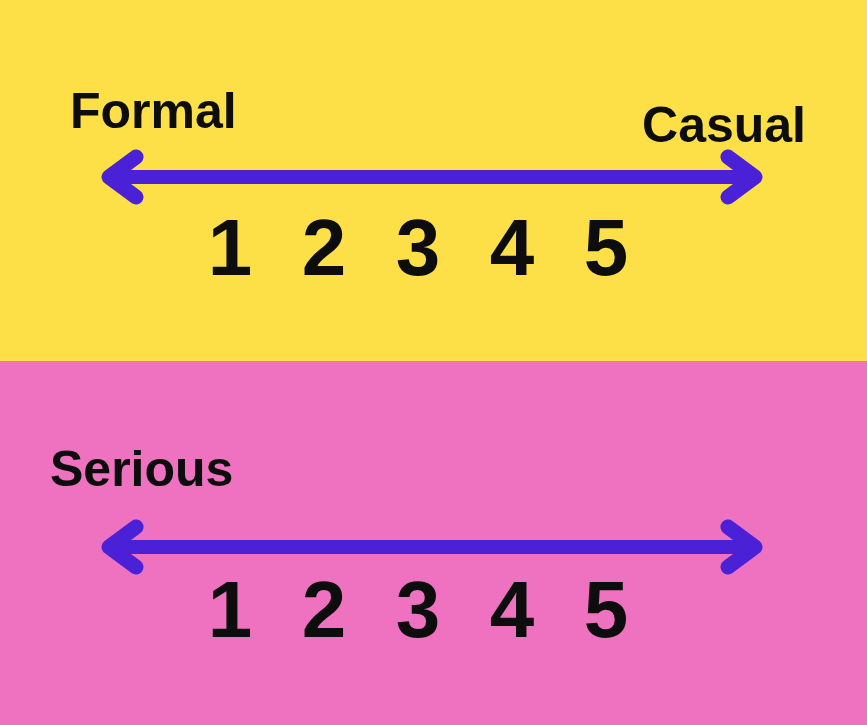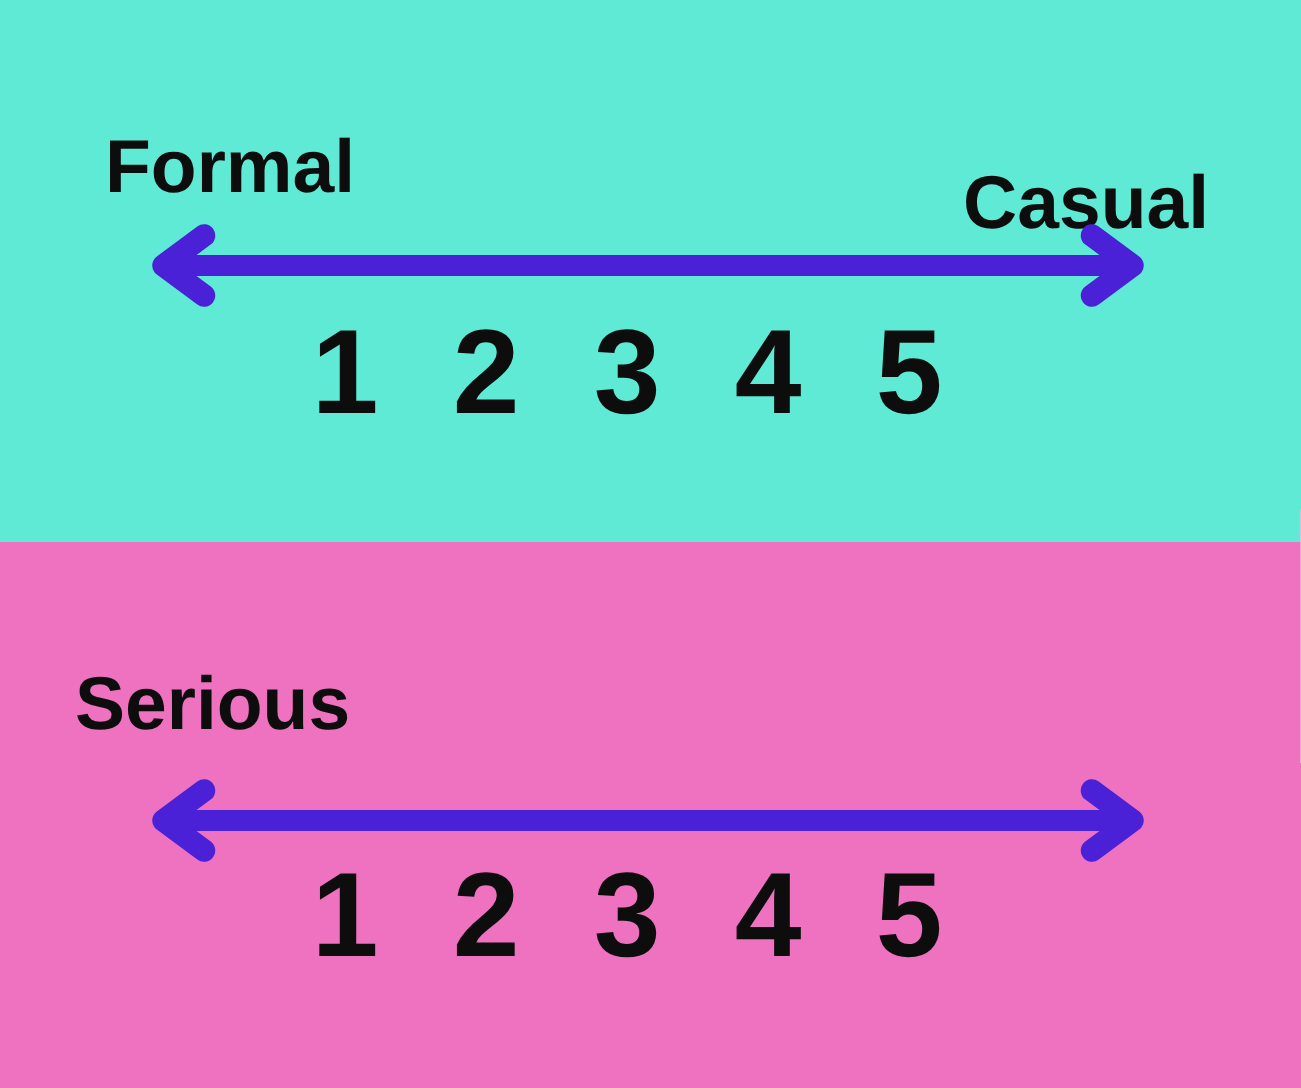--- a/index.html
+++ b/index.html
@@ -23,21 +23,21 @@
   .panel-bottom { top: 361px; height: 374px; }
 
   .label {
     position: absolute;
     font-size: 50px;
     line-height: 1;
     white-space: nowrap;
   }
   
   .pos-left-top     { left: 70px;  top: 86px; }
-  .pos-right-top    { right: 61px; top: 110px; text-align: right; }
+  .pos-right-top    { right: 61px; top: 100px; text-align: right; }
   .pos-left-bottom  { left: 50px;  top: 83px; }
   .pos-right-bottom { right: 60px; top: 83px; }
 
   .arrow {
     position: absolute;
     left: 98px;
     width: 668px;
     height: 56px;
     display: block;
   }
@@ -58,21 +58,21 @@
     display: inline-block;
     width: 46px;
     text-align: center;
   }
 </style>
 </head>
 <body>
 
 <div class="canvas" style="color: rgb(13, 13, 13);">
 
-  <section class="panel panel-top" style="background-color: #5eead4;">
+  <section class="panel panel-top" style="background-color: #fde047;">
     <div class="label pos-left-top">Formal</div>
     <div class="label pos-right-top">Casual</div>
 
     <svg class="arrow pos-arrow-top" viewBox="0 0 668 56" fill="none" stroke="currentColor" stroke-linecap="round" stroke-linejoin="round" style="color: rgb(74, 33, 214);">
       <line x1="18" y1="28" x2="650" y2="28" stroke-width="14"></line>
       <polyline points="38,8 11,28 38,48" stroke-width="15"></polyline>
       <polyline points="630,8 657,28 630,48" stroke-width="15"></polyline>
     </svg>
 
     <div class="numbers pos-numbers-top">

